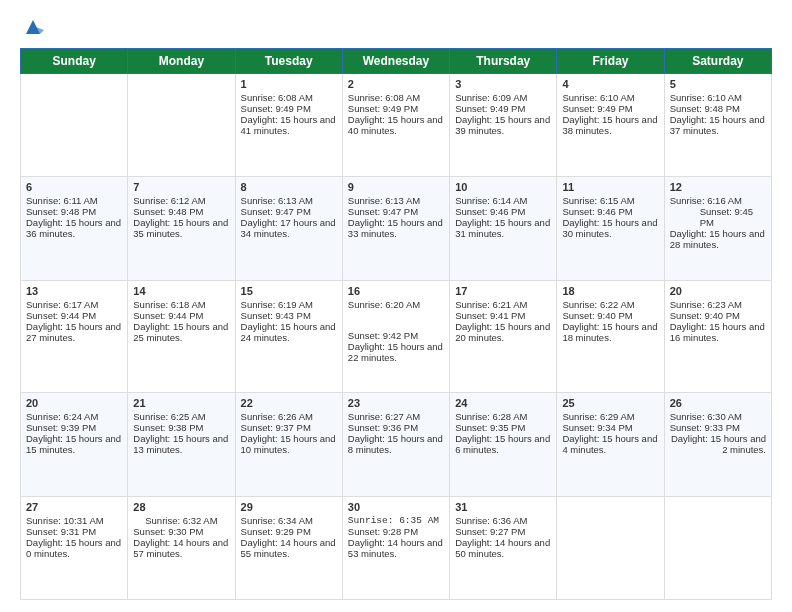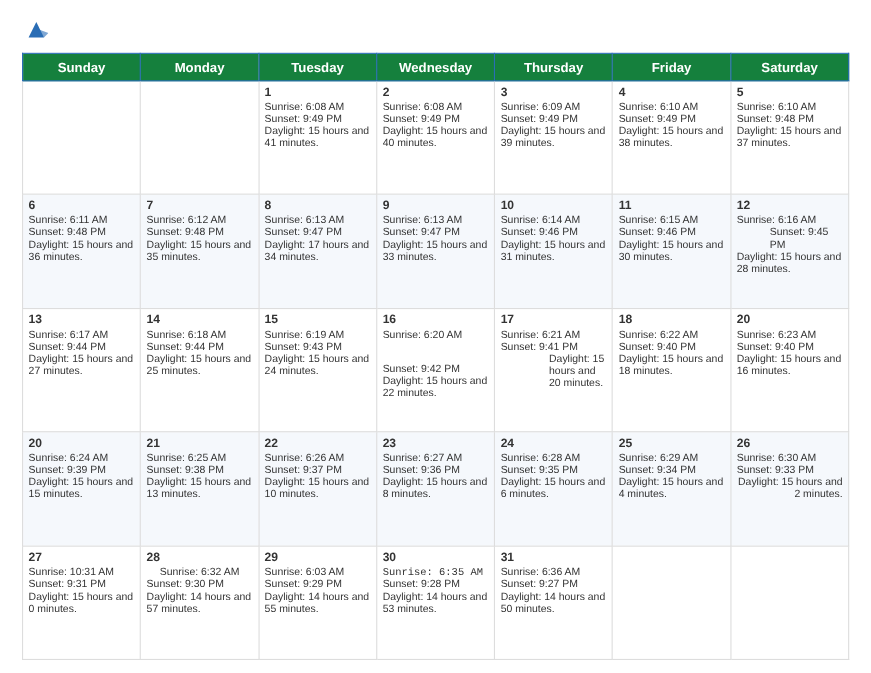--- a/index.html
+++ b/index.html
@@ -232,21 +232,21 @@
           <td>
             <span class="day-num">16</span>
             <span style="display: block;">Sunrise: 6:20 AM</span>
             <span style="display: block; margin-top: 20px;">Sunset: 9:42 PM</span>
             <span style="display: block;">Daylight: 15 hours and 22 minutes.</span>
           </td>
           <td>
             <span class="day-num">17</span>
             <span style="display: block;">Sunrise: 6:21 AM</span>
             <span style="display: block;">Sunset: 9:41 PM</span>
-            <span style="display: block; margin-left: 44px;">Daylight: 15 hours and 20 minutes.</span>
+            <span style="display: block;">Daylight: 15 hours and 20 minutes.</span>
           </td>
           <td>
             <span class="day-num">18</span>
             <span style="display: block;">Sunrise: 6:22 AM</span>
             <span style="display: block;">Sunset: 9:40 PM</span>
             <span style="display: block;">Daylight: 15 hours and 18 minutes.</span>
           </td>
           <td>
             <span class="day-num">20</span>
             <span style="display: block;">Sunrise: 6:23 AM</span>
@@ -306,21 +306,21 @@
             <span style="display: block;">Daylight: 15 hours and 0 minutes.</span>
           </td>
           <td>
             <span class="day-num">28</span>
             <span style="display: block; text-align: center;">Sunrise: 6:32 AM</span>
             <span style="display: block;">Sunset: 9:30 PM</span>
             <span style="display: block;">Daylight: 14 hours and 57 minutes.</span>
           </td>
           <td>
             <span class="day-num">29</span>
-            <span style="display: block;">Sunrise: 6:03 AM</span>
+            <span style="display: block;">Sunrise: 6:34 AM</span>
             <span style="display: block;">Sunset: 9:29 PM</span>
             <span style="display: block;">Daylight: 14 hours and 55 minutes.</span>
           </td>
           <td>
             <span class="day-num">30</span>
             <span style="display: block; font-family: Liberation Mono, monospace;">Sunrise: 6:35 AM</span>
             <span style="display: block;">Sunset: 9:28 PM</span>
             <span style="display: block;">Daylight: 14 hours and 53 minutes.</span>
           </td>
           <td>

